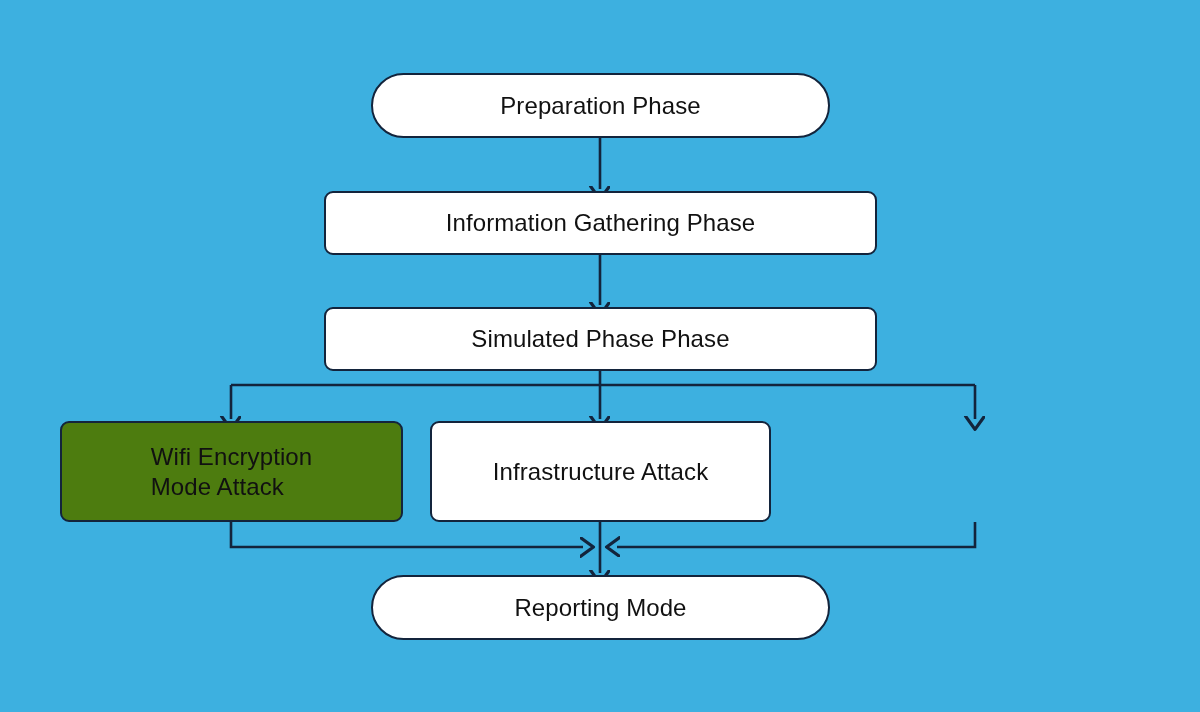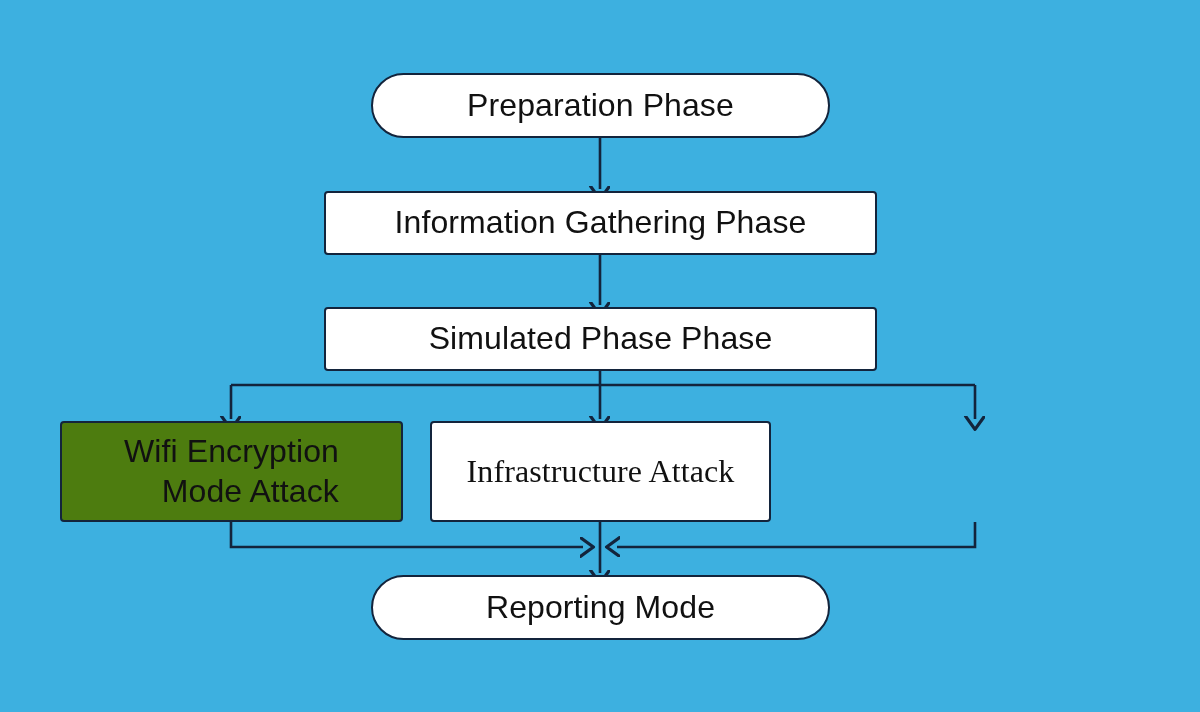--- a/index.html
+++ b/index.html
@@ -27,45 +27,45 @@
     height: 712px;
   }
   .node {
     position: absolute;
     box-sizing: border-box;
     background: #ffffff;
     border: 2px solid #4c1d95;
     display: flex;
     align-items: center;
     justify-content: center;
-    text-align: right;
+    text-align: left;
     color: #111111;
-    font-size: 32px;
+    font-size: 24px;
     line-height: 1.22;
     letter-spacing: 0.1px;
     z-index: 2;
   }
   .node.pill {
     border-radius: 999px;
   }
   .node.rect {
-    border-radius: 4px;
+    border-radius: 9px;
   }
   .node-label {
     display: block;
     padding: 0 14px;
     white-space: pre-line;
   }
 
   
   #node-preparation     { left: 371px; top: 73px;  width: 459px; height: 65px; }
   #node-information     { left: 324px; top: 191px; width: 553px; height: 64px; }
   #node-simulated       { left: 324px; top: 307px; width: 553px; height: 64px; }
   #node-wifi-encryption { left: 60px;  top: 421px; width: 343px; height: 101px; }
-  #node-infrastructure  { left: 430px; top: 421px; width: 341px; height: 101px; font-family: Liberation Serif, serif; }
+  #node-infrastructure  { left: 430px; top: 421px; width: 341px; height: 101px; }
   #node-client-side     { left: 797px; top: 421px; width: 343px; height: 101px; }
   #node-reporting       { left: 371px; top: 575px; width: 459px; height: 65px; }
 </style>
 </head>
 <body>
 
 <div id="diagram-root" style="background: rgb(61, 176, 224);">
 
   <svg id="edge-layer" viewBox="0 0 1200 712" width="1200" height="712" xmlns="http://www.w3.org/2000/svg">
     <defs>

